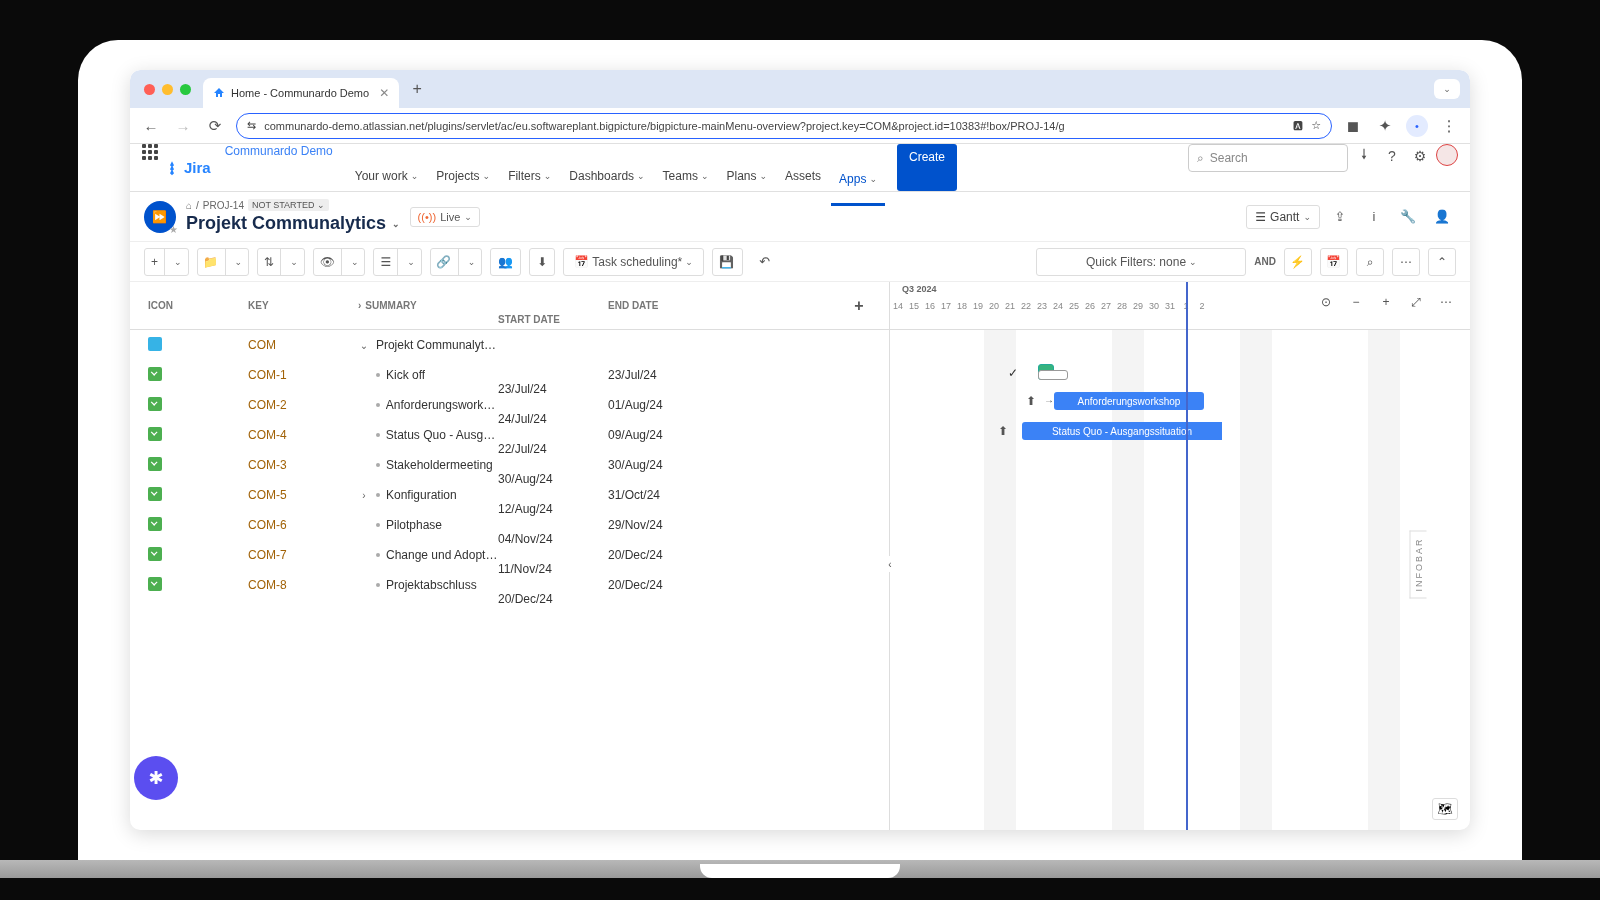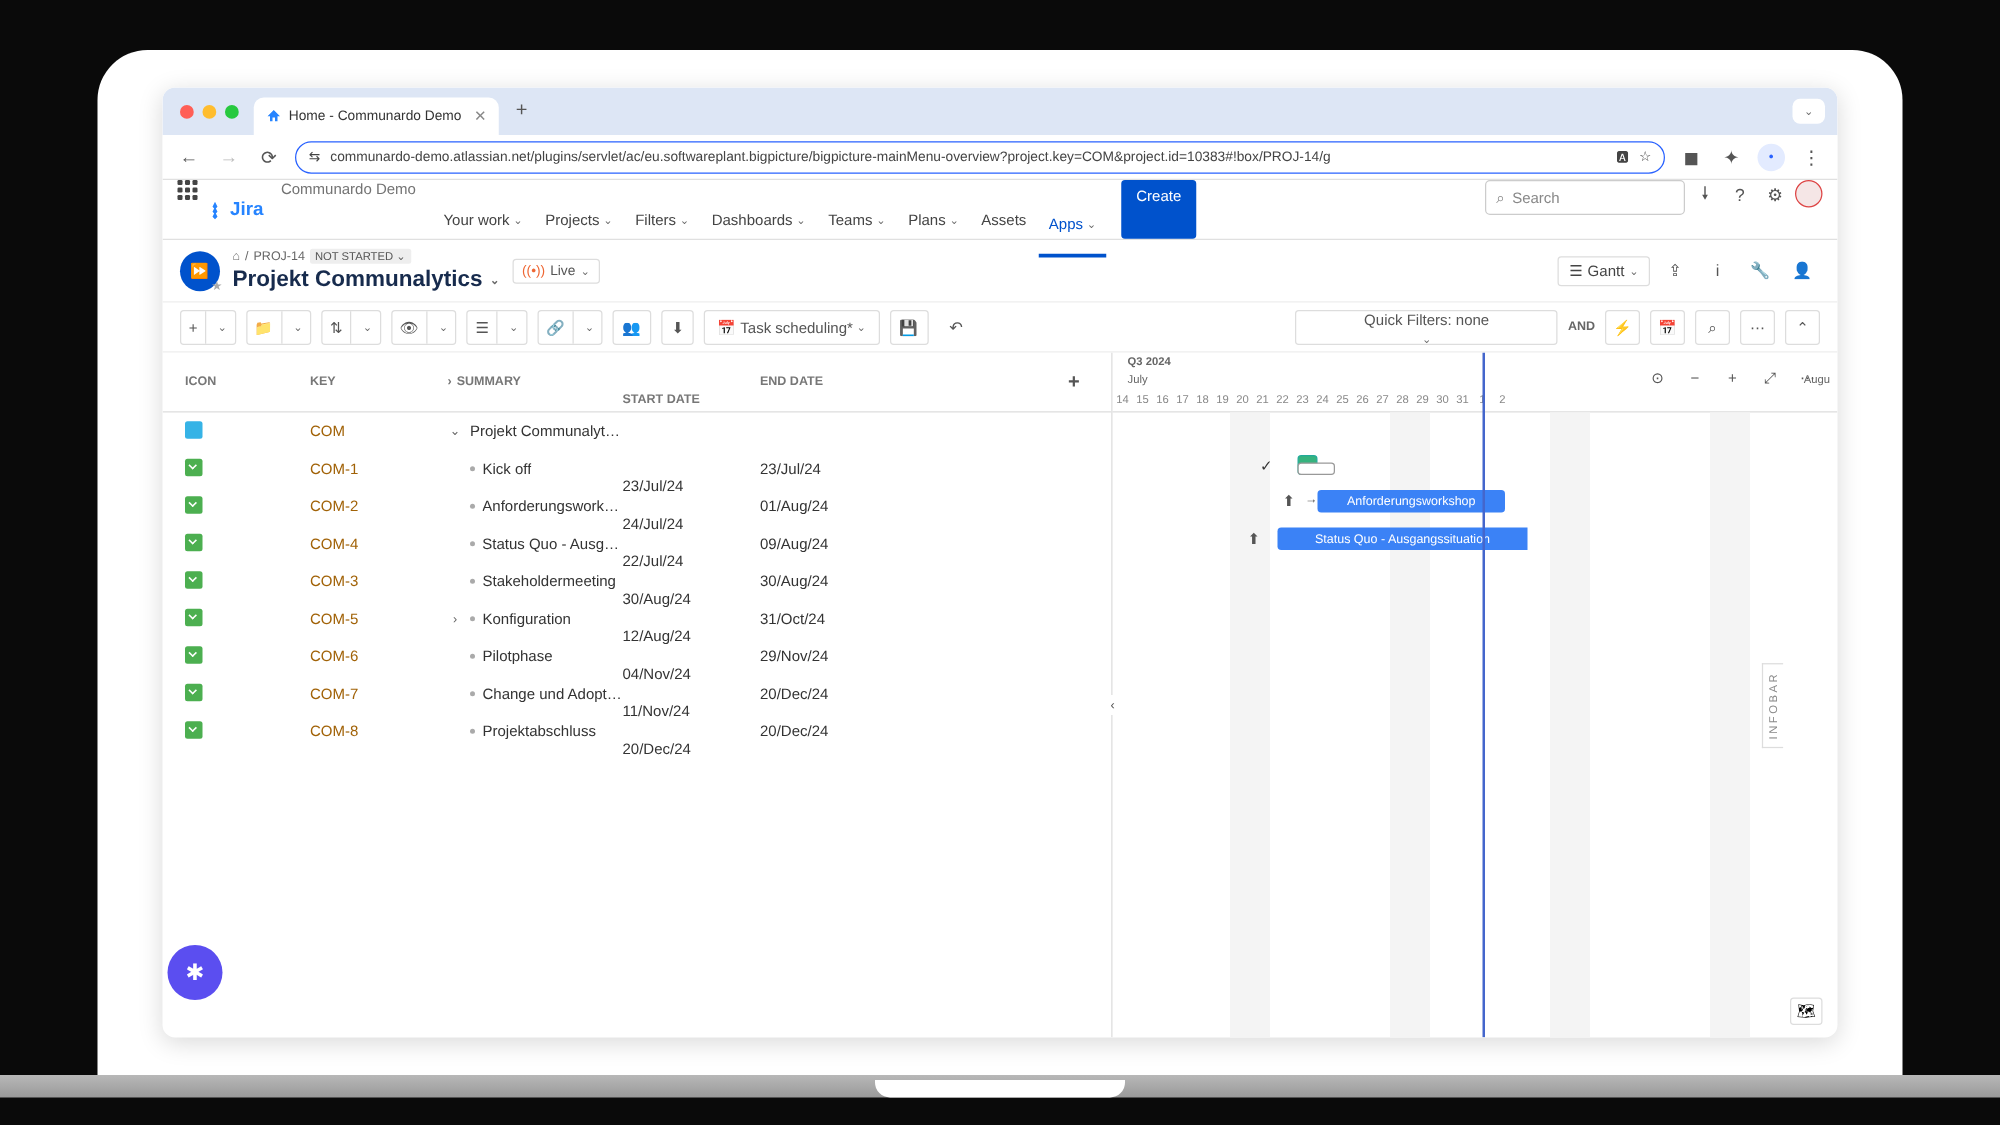--- a/index.html
+++ b/index.html
@@ -23,21 +23,21 @@
 .navbtn.dis { color: #bbb; }
 .url { flex: 1; height: 26px; border: 1px solid #2962ff; border-radius: 14px; display: flex; align-items: center; padding: 0 10px; gap: 8px; font-size: 11px; color: #444; overflow: hidden; }
 .urlicons { display: flex; gap: 10px; color: #555; font-size: 14px; }
 .profbtn { width: 22px; height: 22px; border-radius: 50%; background: #e3ebff; display: flex; align-items: center; justify-content: center; color: #2962ff; font-size: 11px; }
 
 .jirabar { height: 48px; background: #fff; border-bottom: 1px solid #e0e0e0; display: flex; padding: 0 12px; gap: 4px; }
 .apps-grid { width: 18px; height: 18px; display: grid; grid-template: repeat(3,4px)/repeat(3,4px); gap: 2px; }
 .apps-grid span { background: #444; border-radius: 1px; }
 .jlogo { color: #2684ff; font-weight: 700; font-size: 15px; display: flex; align-items: center; gap: 4px; margin-right: 10px; }
 .jlogo svg { width: 16px; height: 16px; fill: #2684ff; }
-.jsite { color: #737373; font-size: 12px; margin-right: 10px; }
+.jsite { color: #3b82f6; font-size: 12px; margin-right: 10px; }
 .jnav { display: flex; gap: 2px; }
 .jnav-item { padding: 6px 8px; color: #444; font-size: 12px; display: flex; align-items: center; gap: 3px; cursor: pointer; margin-top: 16px; }
 .jnav-item.active { color: #0052cc; border-bottom: 3px solid #0052cc; padding-bottom: 12px; margin-bottom: -15px; }
 .createbtn { background: #0052cc; color: #fff; padding: 6px 12px; border-radius: 3px; font-size: 12px; font-weight: 500; margin-left: 8px; }
 .spacer { flex: 1; }
 .jsearch { width: 160px; height: 28px; border: 1px solid #ccc; border-radius: 4px; display: flex; align-items: center; padding: 0 8px; gap: 6px; color: #888; font-size: 12px; }
 .jicn { width: 24px; height: 24px; display: flex; align-items: center; justify-content: center; color: #555; font-size: 14px; }
 .avatar { width: 22px; height: 22px; border-radius: 50%; background: #f5e6e6; border: 1px solid #d44; }
 
 .header { height: 50px; display: flex; align-items: center; padding: 0 14px; gap: 10px; border-bottom: 1px solid #eee; }
@@ -52,21 +52,21 @@
 .hdr-right { display: flex; align-items: center; gap: 6px; }
 .ganttbtn { border: 1px solid #ddd; border-radius: 3px; padding: 4px 8px; display: flex; align-items: center; gap: 4px; font-size: 12px; color: #444; }
 .hicn { width: 28px; height: 28px; display: flex; align-items: center; justify-content: center; color: #555; font-size: 13px; border-radius: 3px; }
 
 .toolbar { height: 40px; display: flex; align-items: center; padding: 0 14px; gap: 8px; border-bottom: 1px solid #eee; }
 .tbtn { height: 28px; border: 1px solid #ddd; border-radius: 3px; padding: 0 7px; display: flex; align-items: center; gap: 3px; color: #555; font-size: 12px; background: #fff; }
 .tbtn.split { padding: 0; }
 .tbtn.split > span { padding: 0 6px; height: 100%; display: flex; align-items: center; }
 .tbtn.split > span:first-child { border-right: 1px solid #ddd; }
 .taskbtn { padding: 0 10px; }
-.qfilter { width: 210px; justify-content: flex-start; flex-direction: column; }
+.qfilter { width: 210px; justify-content: center; }
 .andtag { font-size: 10px; color: #666; font-weight: 600; }
 .iconbtn { width: 28px; height: 28px; border: 1px solid #ddd; border-radius: 3px; display: flex; align-items: center; justify-content: center; color: #555; font-size: 12px; }
 
 .content { flex: 1; display: flex; position: relative; overflow: hidden; }
 .grid { flex: 0 0 760px; border-right: 1px solid #ddd; display: flex; flex-direction: column; }
 .ghdr { height: 48px; display: flex; align-items: center; border-bottom: 1px solid #ddd; font-size: 10px; color: #777; font-weight: 600; padding: 0 18px; }
 .col-icon { width: 100px; }
 .col-key { width: 110px; }
 .col-sum { width: 140px; display: flex; align-items: center; gap: 4px; }
 .col-date { width: 110px; margin-top: 28px; }
@@ -412,24 +412,20 @@
         <div class="splith">‹</div>
         <div class="gtools">
           <div class="iconbtn">⊙</div>
           <div class="iconbtn">−</div>
           <div class="iconbtn">+</div>
           <div class="iconbtn">⤢</div>
           <div class="iconbtn">⋯</div>
         </div>
         <div class="timeline-hdr">
           <div class="th-q">Q3 2024</div>
-          <div class="th-m" style="position:relative">
-            <span class="th-mlabel">July</span>
-            <span class="th-mlabel">Augu</span>
-          </div>
           <div class="th-d" id="days">
               <div class="dcell">14</div>
               <div class="dcell">15</div>
               <div class="dcell">16</div>
               <div class="dcell">17</div>
               <div class="dcell">18</div>
               <div class="dcell">19</div>
               <div class="dcell">20</div>
               <div class="dcell">21</div>
               <div class="dcell">22</div>

